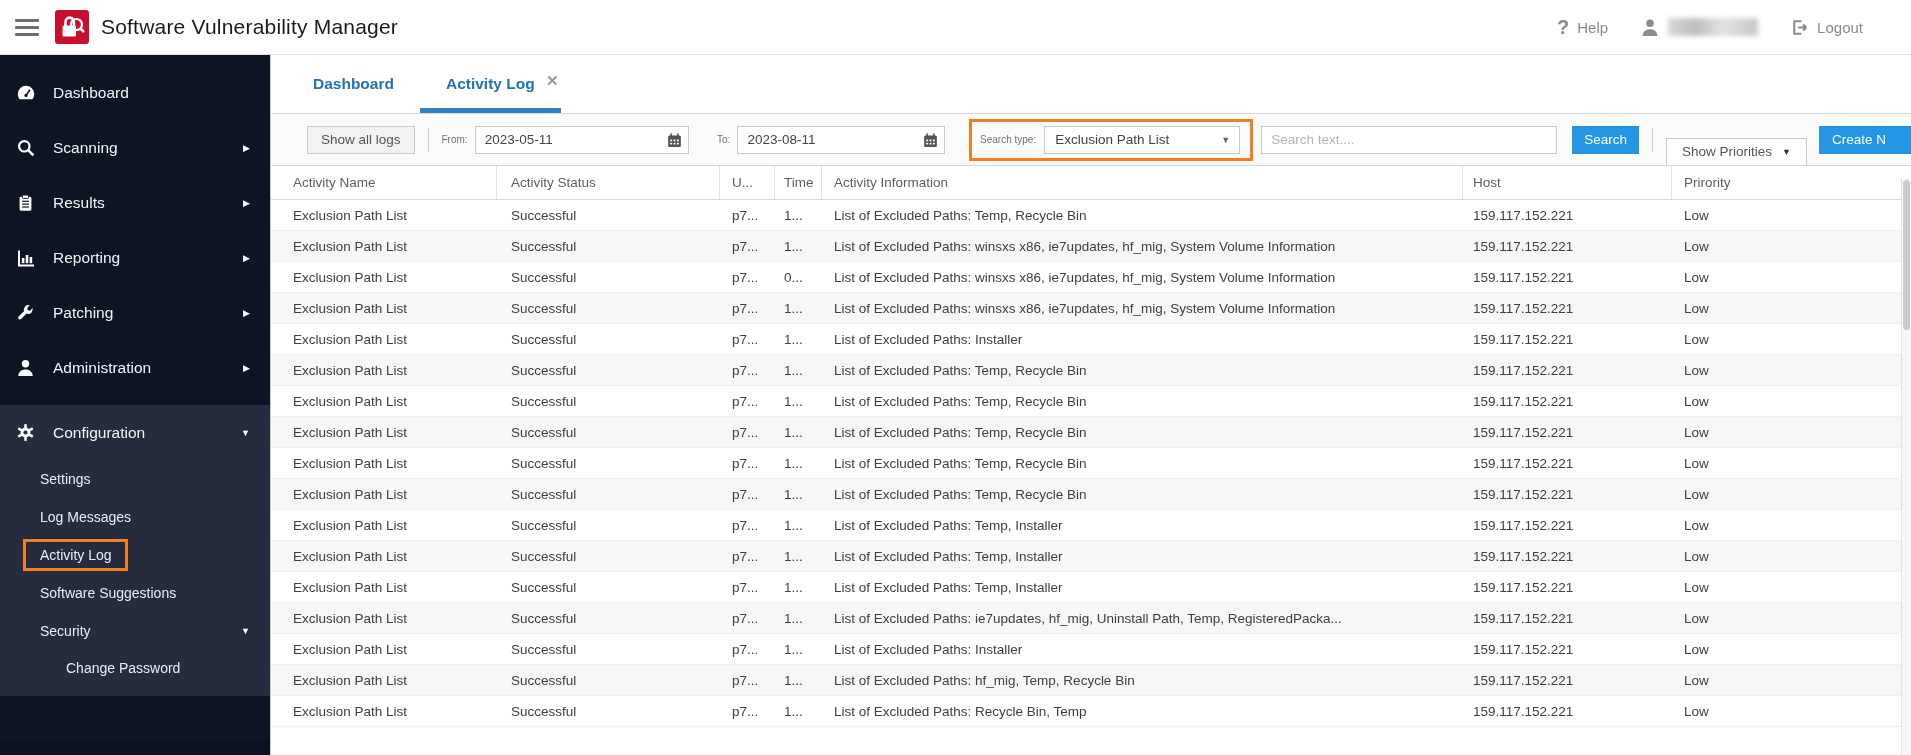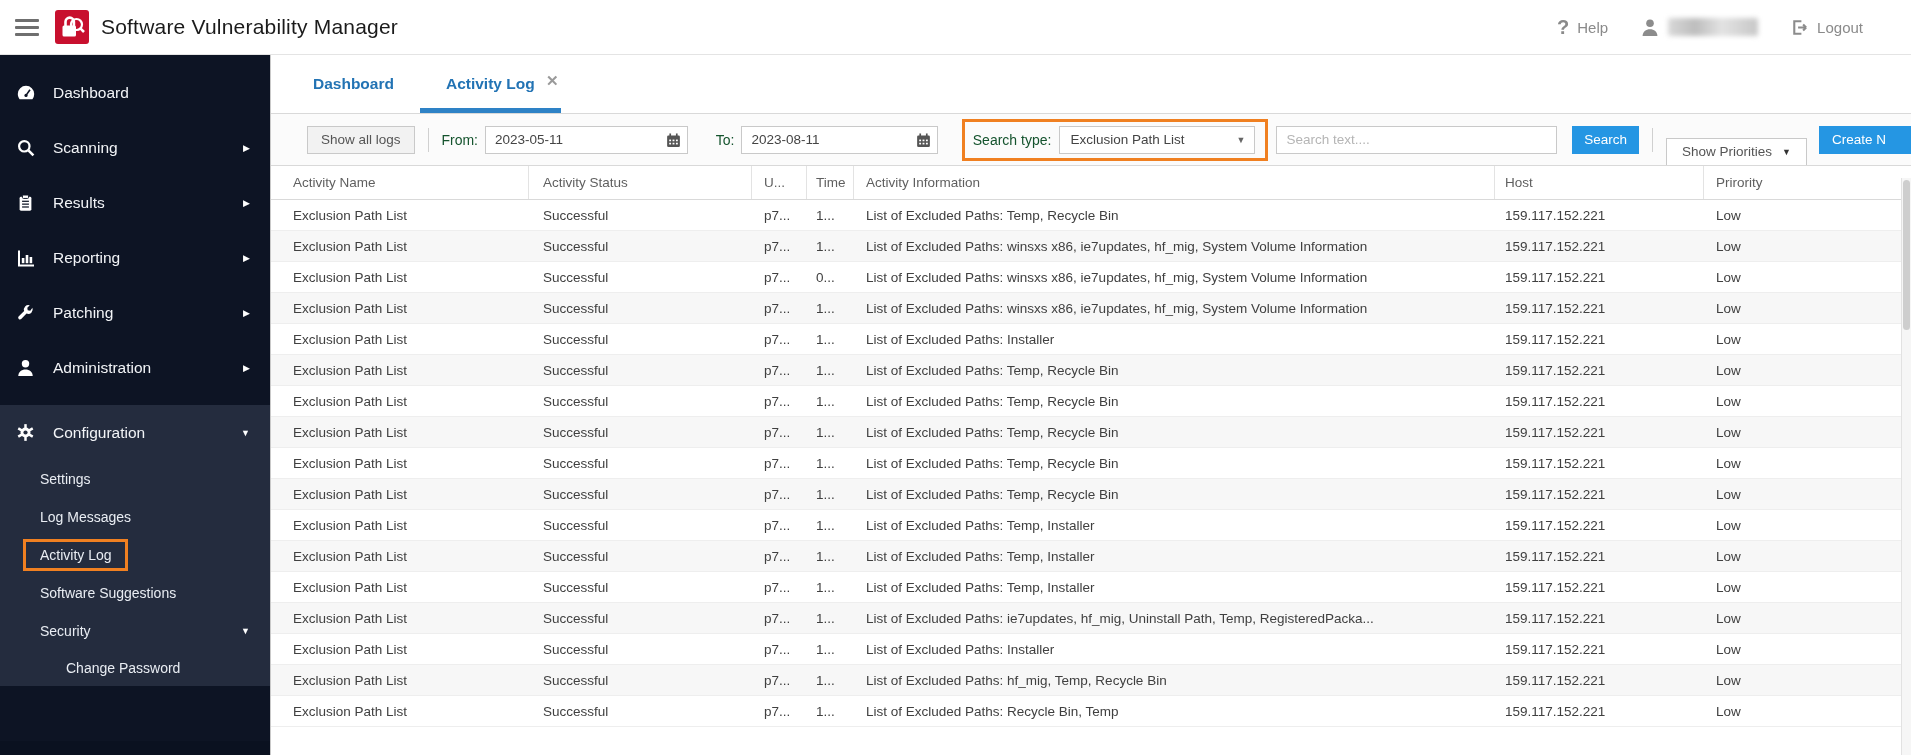--- a/index.html
+++ b/index.html
@@ -20,21 +20,21 @@
   .blur-chip { width:90px; height:18px; border-radius:2px; filter:blur(2.5px);
                background:linear-gradient(90deg,#d9d9d9,#bdbdbd 30%,#e3e3e3 60%,#c7c7c7); }
 
   
   .sidebar { position:absolute; top:55px; left:0; width:270px; height:700px; background:#0d1424; color:#f2f4f7; }
   .side-item { position:relative; height:55px; display:flex; align-items:center; padding-left:15px; cursor:pointer; }
   .side-item:first-child { margin-top:10px; }
   .side-icon { width:21px; height:21px; display:flex; align-items:center; justify-content:center; }
   .side-label { margin-left:17px; font-size:15.5px; }
   .arrow { position:absolute; right:20px; font-size:9px; color:#fff; }
-  .config-section { background:#242c3e; }
+  .config-section { background:#242c3e; padding-bottom:10px; }
   .sub-item { position:relative; height:38px; display:flex; align-items:center; padding-left:40px;
               font-size:14px; color:#e9edf3; cursor:pointer; }
   .sub-sub-item { height:36px; padding-left:66px; }
   .sel-box { display:inline-block; border:3px solid #f08021; padding:5px 13px 5px 14px; margin-left:-17px; }
   .side-bottom { position:absolute; bottom:0; left:0; width:270px; height:14px; background:#0a1120; }
 
   
   .main { position:absolute; top:55px; left:270px; width:1641px; height:700px; background:#fff;
           border-left:1px solid #c9c9c9; overflow:hidden; }
 
@@ -44,21 +44,21 @@
          font-weight:bold; font-size:15.5px; cursor:pointer; }
   .tab.active::after { content:""; position:absolute; left:0; right:0; bottom:0; height:5px; background:#2e82c6; }
   .tab-close { position:absolute; top:17px; right:2px; font-size:15px; font-weight:bold; color:#9a9a9a; cursor:pointer; }
 
   
   .toolbar { height:53px; border-top:1px solid #d9d9d9; border-bottom:1px solid #d9d9d9; background:#fbfbfb;
              display:flex; align-items:center; padding-left:36px; overflow:hidden; white-space:nowrap; }
   .tbtn { height:28px; padding:0 13px; background:#f2f2f2; border:1px solid #c9c9c9; color:#555;
           font-size:13.5px; display:flex; align-items:center; cursor:pointer; }
   .tsep { width:1px; height:24px; background:#d0d0d0; margin:0 13px; }
-  .tlabel { color:#14532d; font-size:14px; margin-right:7px; }
+  .tlabel { color:#737373; font-size:10px; margin-right:7px; }
   .datebox { position:relative; height:28px; background:#fff; border:1px solid #c9c9c9; display:flex; align-items:center;justify-content:center; }
   .datebox input { border:none; outline:none; width:100%; height:100%; padding:0 26px 0 9px;
                    font-size:13.5px; color:#444; background:transparent; font-family:inherit; }
   .cal { position:absolute; right:6px; top:6px; cursor:pointer; }
   .date-from { width:222px; }
   .date-to { width:215px; margin-right:0; }
   .ml14 { margin-left:28px;text-align:right; }
   .orange-group { margin-left:24px; border:3px solid #f08021; display:flex; align-items:center;
                   padding:4px 10px 4px 8px; background:#fbfbfb; }
   .selectbox { position:relative; width:196px; height:28px; background:#fff; border:1px solid #c9c9c9;
@@ -78,21 +78,21 @@
   
   .grid-header { height:34px; display:flex; align-items:center; background:#fff;
                  border-bottom:1px solid #d9d9d9; color:#5f5f5f; font-size:13.5px; }
   .hcell { height:100%; display:flex; align-items:center; border-right:1px solid #e3e3e3;
            overflow:hidden; white-space:nowrap; cursor:pointer; }
   .grid-body { position:relative; }
   .grid-row { height:31px; display:flex; align-items:center; border-bottom:1px solid #eeeeee;
               font-size:13.5px; color:#404040; background:#fff; }
   .grid-row.alt { background:#f7f7f7; }
   .cell { overflow:hidden; white-space:nowrap; text-overflow:clip; }
-  .col-name     { width:258px; padding-left:22px; flex:0 0 auto; }
+  .col-name     { width:226px; padding-left:22px; flex:0 0 auto; }
   .col-status   { width:223px; padding-left:14px; flex:0 0 auto; }
   .col-user     { width:55px;  padding-left:12px; flex:0 0 auto; }
   .col-time     { width:47px;  padding-left:9px;  flex:0 0 auto; }
   .col-info     { width:641px; padding-left:12px; flex:0 0 auto; }
   .col-host     { width:209px; padding-left:10px; flex:0 0 auto; }
   .col-priority { flex:1 1 auto; padding-left:12px; }
 
   .scrollbar { position:absolute; top:123px; right:0; bottom:0; width:10px; background:#f6f6f6;
                border-left:1px solid #e2e2e2; }
   .scroll-thumb { position:absolute; top:2px; left:1px; width:7px; height:150px; background:#cecece; border-radius:4px; }

